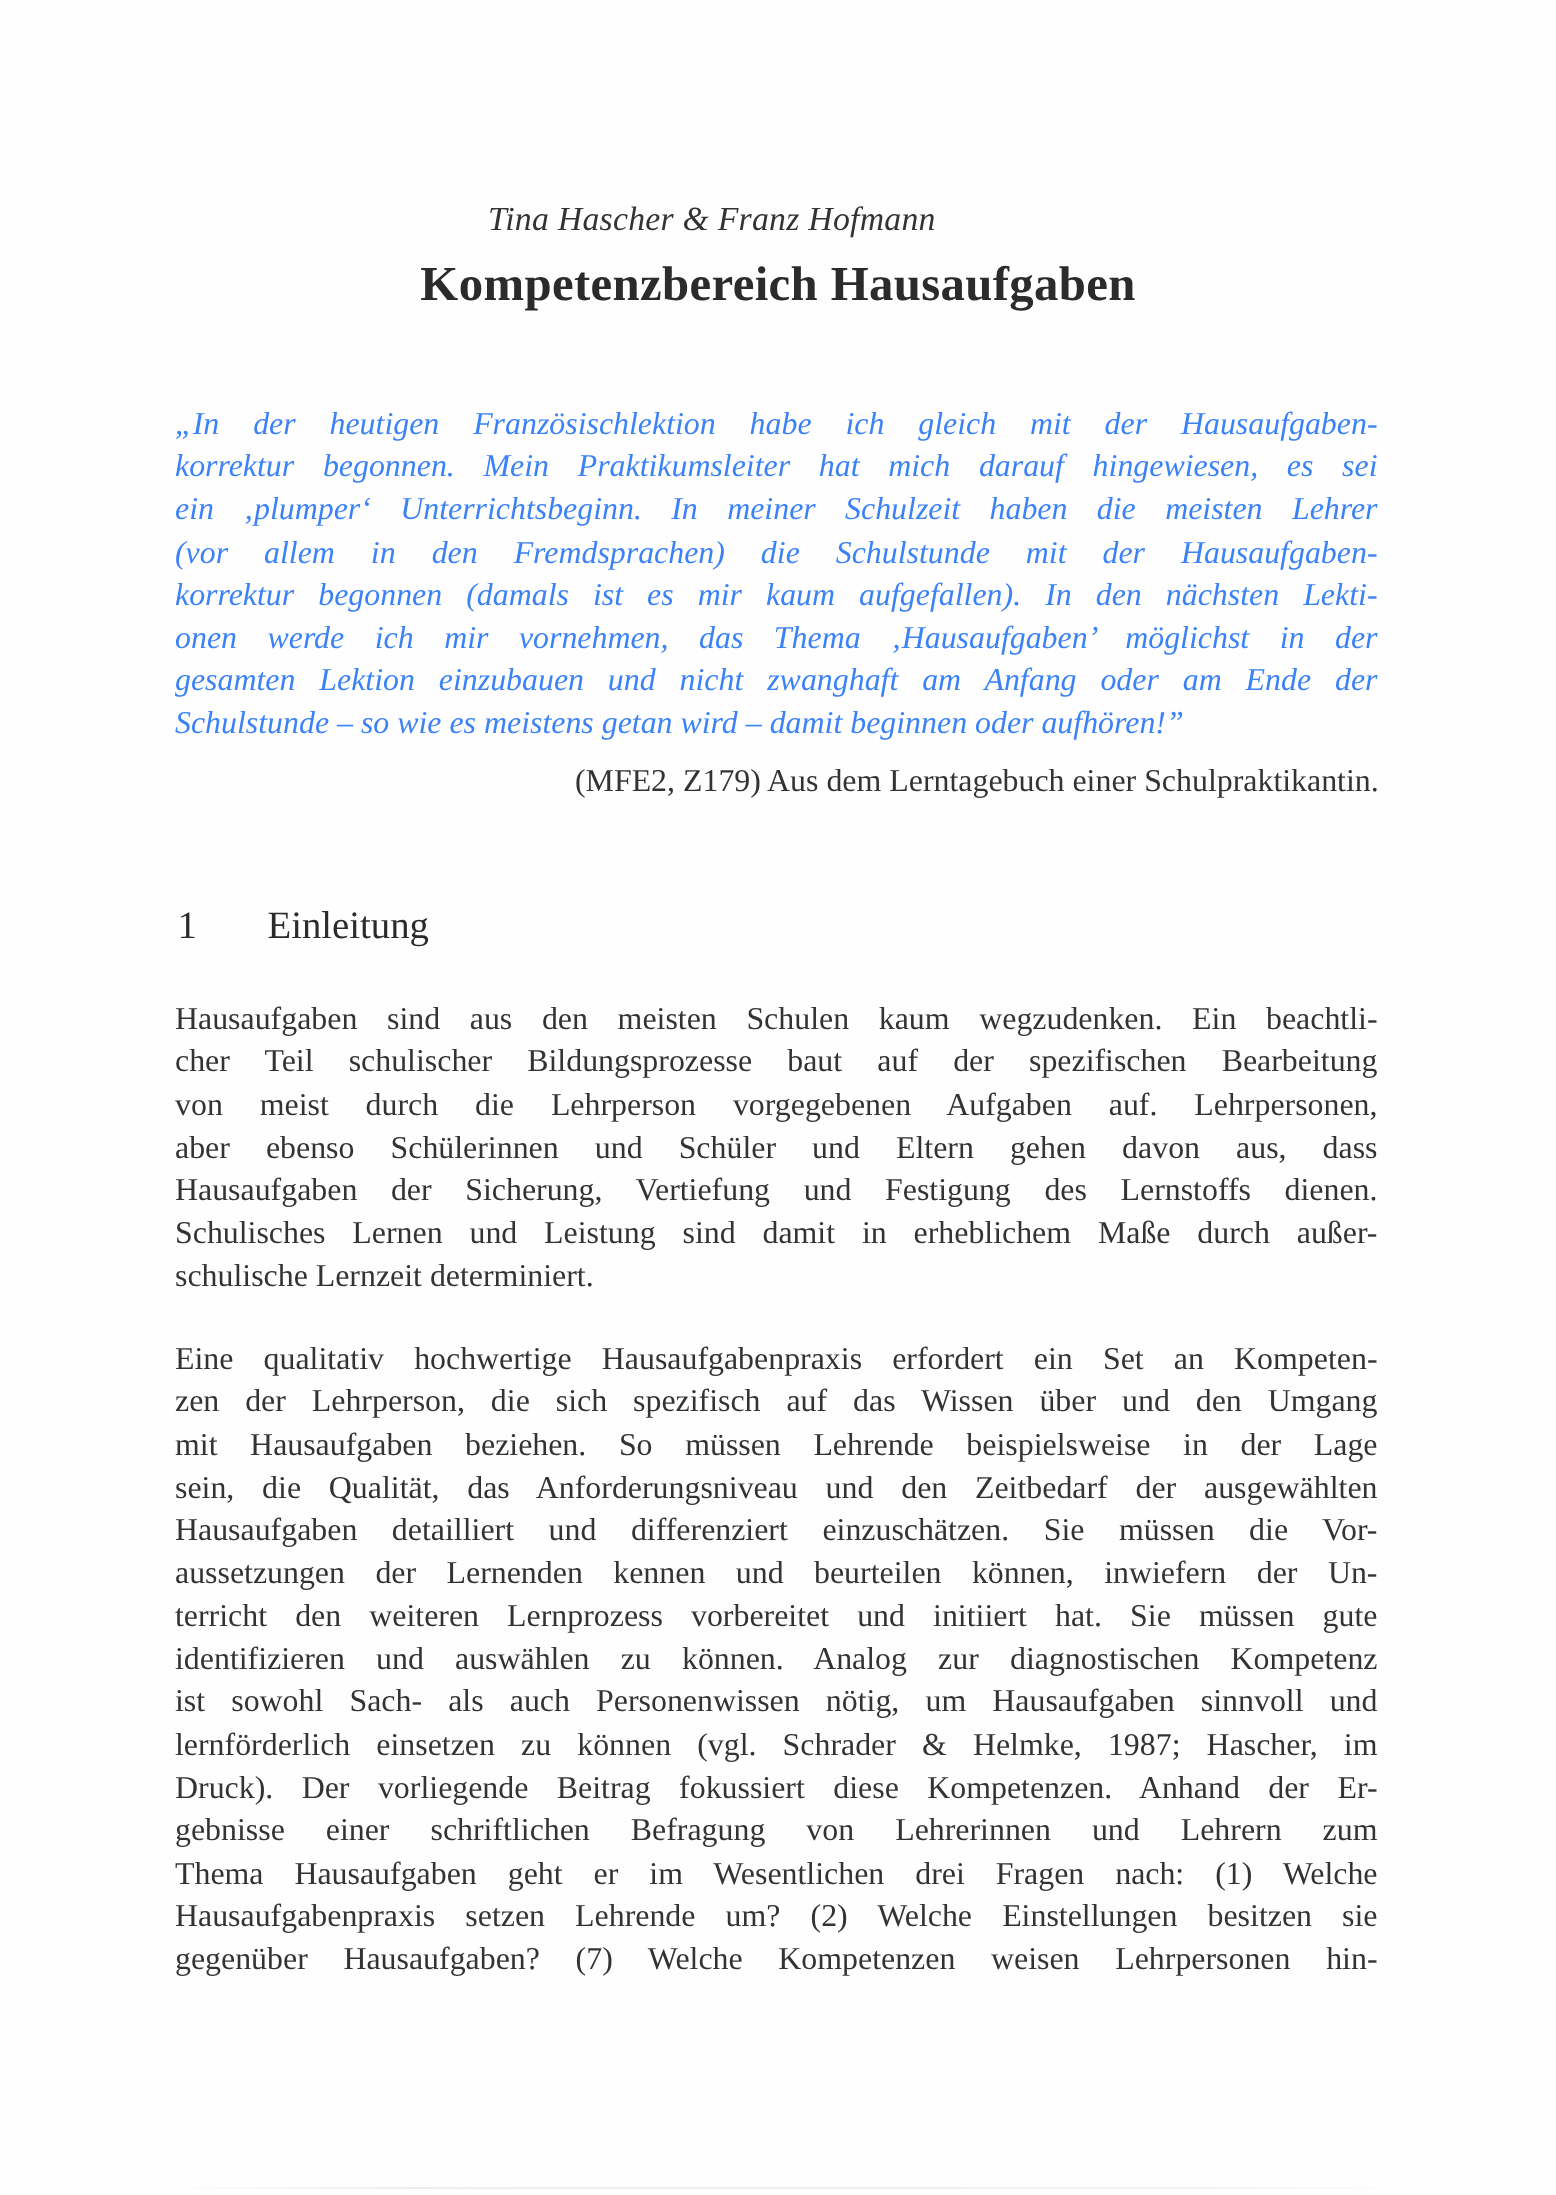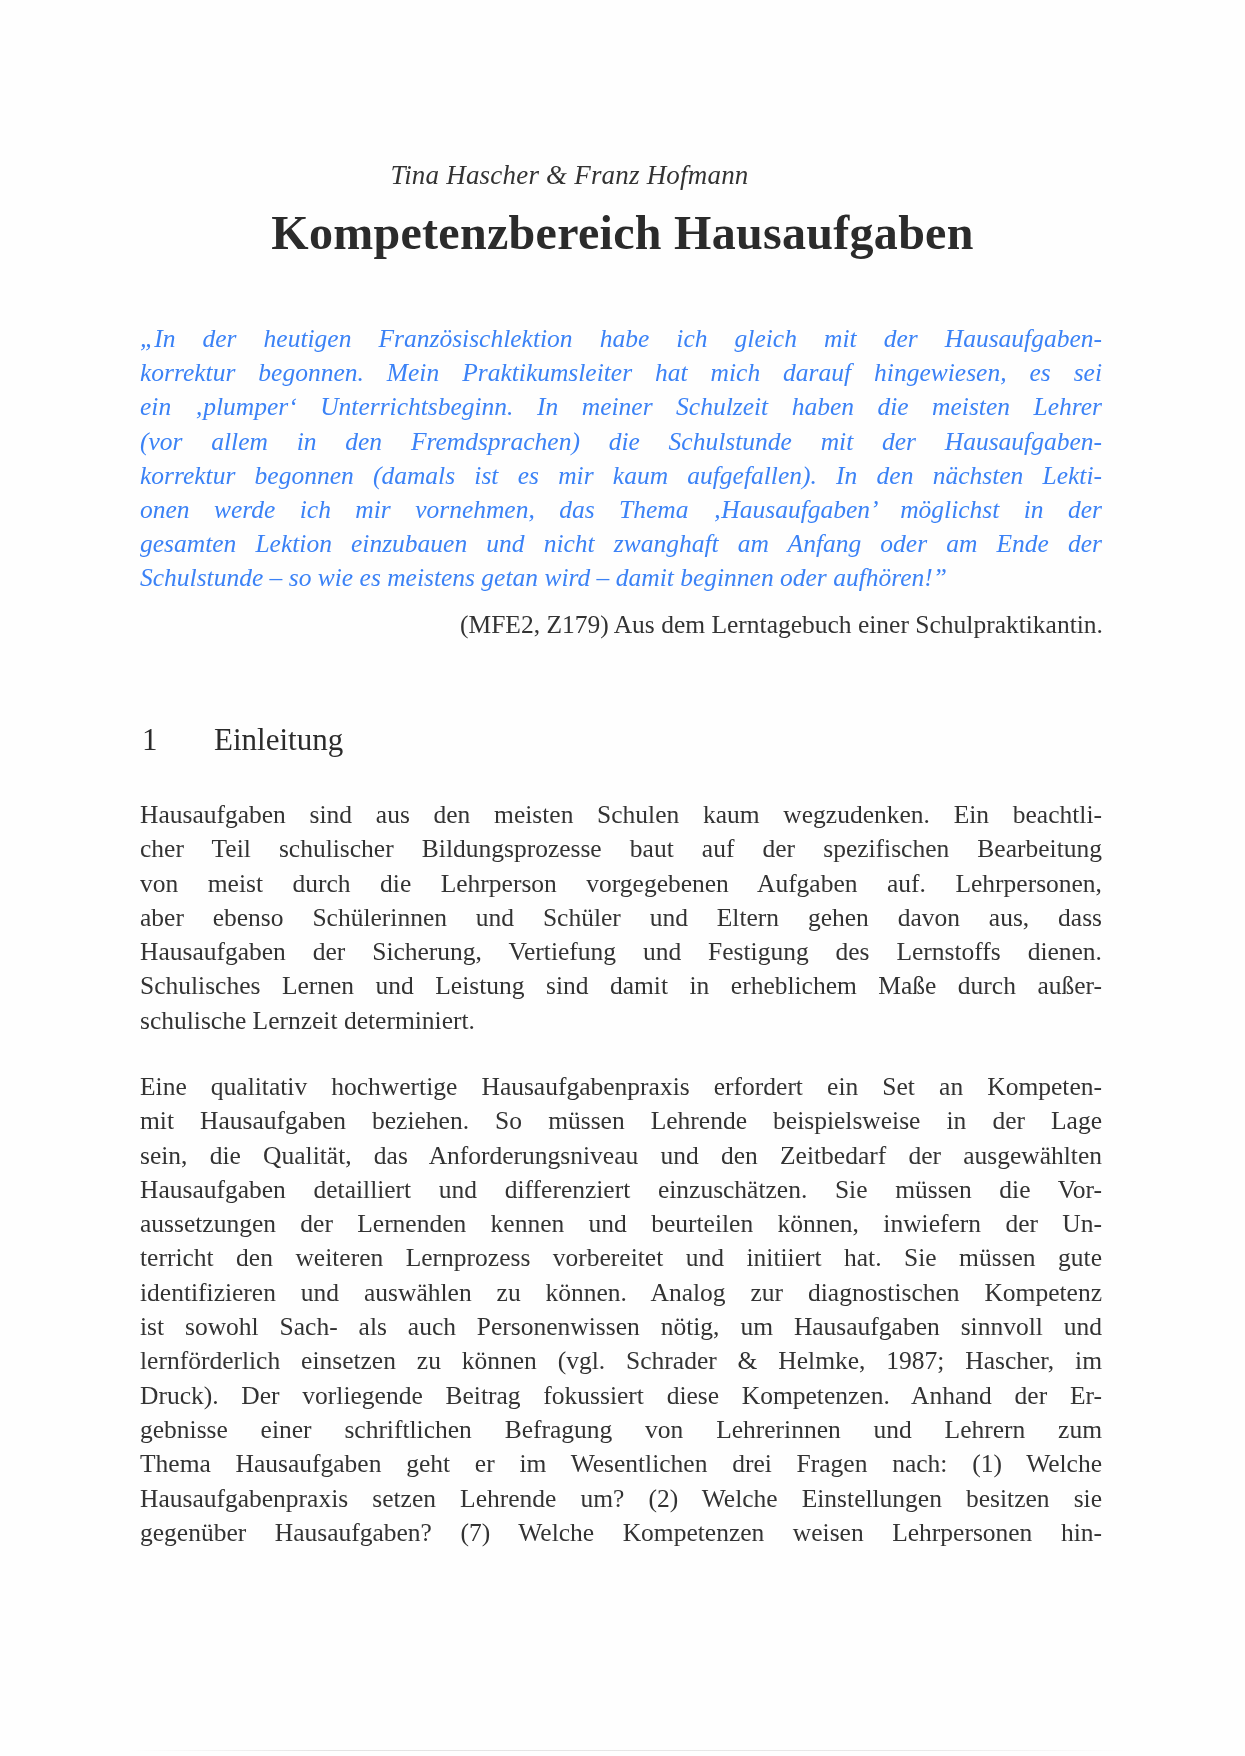--- a/index.html
+++ b/index.html
@@ -33,21 +33,21 @@
       color: #333;
       letter-spacing: 0.2px;
     }
     .title {
       position: absolute;
       top: 205px;
       left: 0;
       width: 1245px;
       text-align: center;
       font-weight: bold;
-      font-size: 48px;
+      font-size: 39px;
       color: #2b2b2b;
       letter-spacing: 0.3px;
     }
     .epigraph {
       position: absolute;
       top: 322px;
       left: 140px;
       width: 962px;
       font-style: italic;
       font-size: 25.5px;
@@ -143,20 +143,21 @@
     <span class="line">cher Teil schulischer Bildungsprozesse baut auf der spezifischen Bearbeitung</span>
     <span class="line">von meist durch die Lehrperson vorgegebenen Aufgaben auf. Lehrpersonen,</span>
     <span class="line">aber ebenso Schülerinnen und Schüler und Eltern gehen davon aus, dass</span>
     <span class="line">Hausaufgaben der Sicherung, Vertiefung und Festigung des Lernstoffs dienen.</span>
     <span class="line">Schulisches Lernen und Leistung sind damit in erheblichem Maße durch außer-</span>
     <span class="line last">schulische Lernzeit determiniert.</span>
   </div>
 
   <div class="para" id="para2">
     <span class="line">Eine qualitativ hochwertige Hausaufgabenpraxis erfordert ein Set an Kompeten-</span>
+    <span class="line">zen der Lehrperson, die sich spezifisch auf das Wissen über und den Umgang</span>
     <span class="line">mit Hausaufgaben beziehen. So müssen Lehrende beispielsweise in der Lage</span>
     <span class="line">sein, die Qualität, das Anforderungsniveau und den Zeitbedarf der ausgewählten</span>
     <span class="line">Hausaufgaben detailliert und differenziert einzuschätzen. Sie müssen die Vor-</span>
     <span class="line">aussetzungen der Lernenden kennen und beurteilen können, inwiefern der Un-</span>
     <span class="line">terricht den weiteren Lernprozess vorbereitet und initiiert hat. Sie müssen gute</span>
     <span class="line">identifizieren und auswählen zu können. Analog zur diagnostischen Kompetenz</span>
     <span class="line">ist sowohl Sach- als auch Personenwissen nötig, um Hausaufgaben sinnvoll und</span>
     <span class="line">lernförderlich einsetzen zu können (vgl. Schrader &amp; Helmke, 1987; Hascher, im</span>
     <span class="line">Druck). Der vorliegende Beitrag fokussiert diese Kompetenzen. Anhand der Er-</span>
     <span class="line">gebnisse einer schriftlichen Befragung von Lehrerinnen und Lehrern zum</span>

